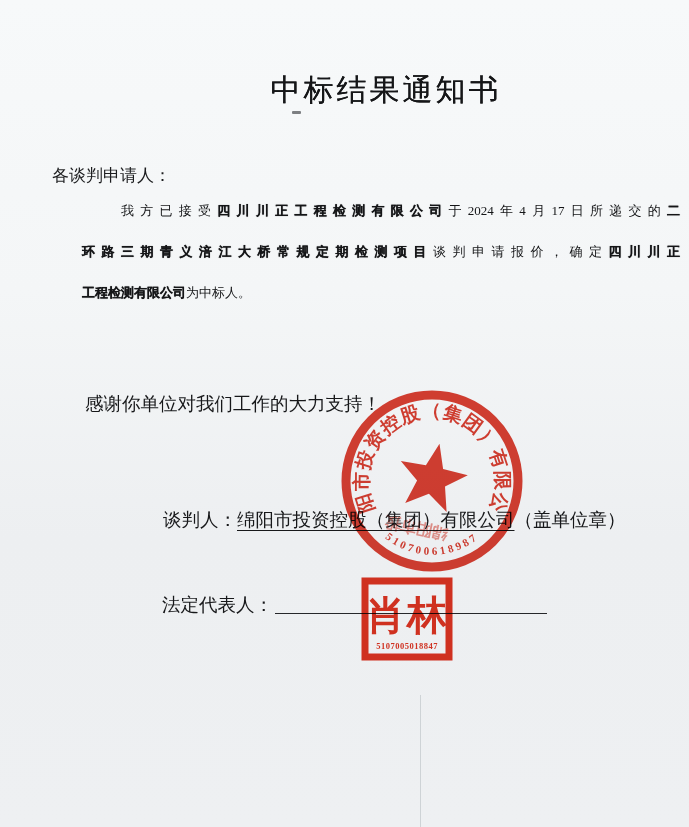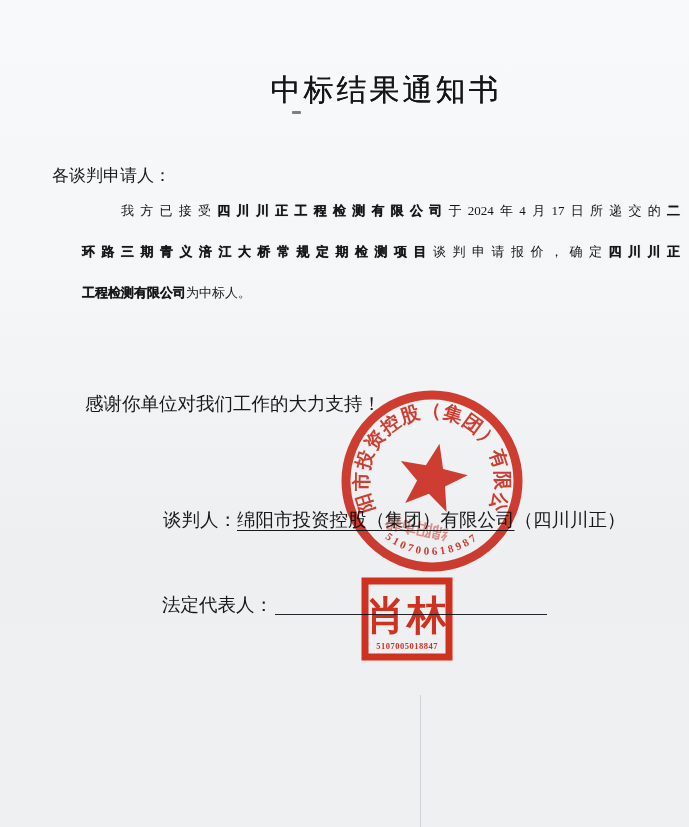--- a/index.html
+++ b/index.html
@@ -41,21 +41,21 @@
     position:absolute;left:163px;top:507px;
     font-size:18.5px;white-space:nowrap;color:#17181a;z-index:2;
   }
   .underlined-name{
     text-decoration:underline;
     text-underline-offset:4px;
   }
   .legal-rep-line{
     position:absolute;left:162px;top:592px;
     font-size:18.5px;white-space:nowrap;color:#17181a;z-index:2;
-    display:flex;align-items:flex-end;
+    display:flex;align-items:center;
   }
   .signature-underline{
     display:inline-block;width:272px;height:20px;
     border-bottom:1.6px solid #26272a;
     margin:0 4px 2px 2px;
   }
   .doc-date{
     position:absolute;right:36px;top:701px;
     font-size:19px;white-space:nowrap;color:#1a1b1d;letter-spacing:1px;
   }
@@ -88,21 +88,21 @@
 
   <div class="salutation">各谈判申请人：</div>
 
   <div class="para-line line-1 justify"><span>我方已接受</span><span class="bold-seg">四川川正工程检测有限公司</span><span>于2024年4月17日所递交的</span><span class="bold-seg">二</span></div>
   <div class="para-line line-3"><span class="bold-seg">工程检测有限公司</span><span>为中标人。</span></div>
   <div class="para-line line-2 justify"><span class="bold-seg">环路三期青义涪江大桥常规定期检测项目</span><span>谈判申请报价，确定</span><span class="bold-seg">四川川正</span></div>
 
   <div class="thanks-line">感谢你单位对我们工作的大力支持！</div>
 
   <div class="negotiator-line">
-    <span>谈判人：</span><span class="underlined-name">绵阳市投资控股（集团）有限公司</span><span>（四川川正）</span>
+    <span>谈判人：</span><span class="underlined-name">绵阳市投资控股（集团）有限公司</span><span>（盖单位章）</span>
   </div>
 
   <div class="legal-rep-line">
     <span>法定代表人：</span>
       <span class="signature-underline"></span>
   </div>
 
   <svg class="round-seal" viewBox="0 0 200 200">
     <g fill="none" stroke="#d93527">
       <circle cx="100" cy="98" r="86" stroke-width="9"></circle>

